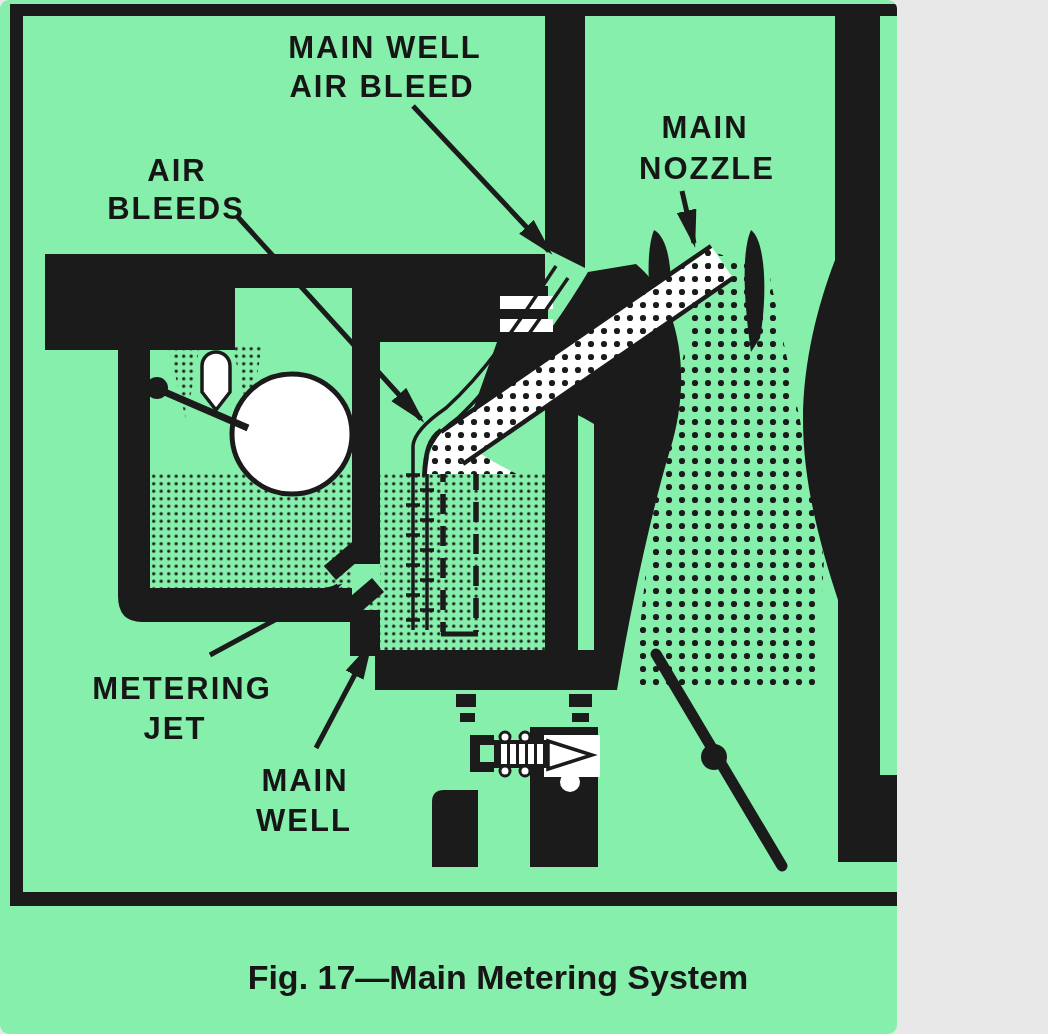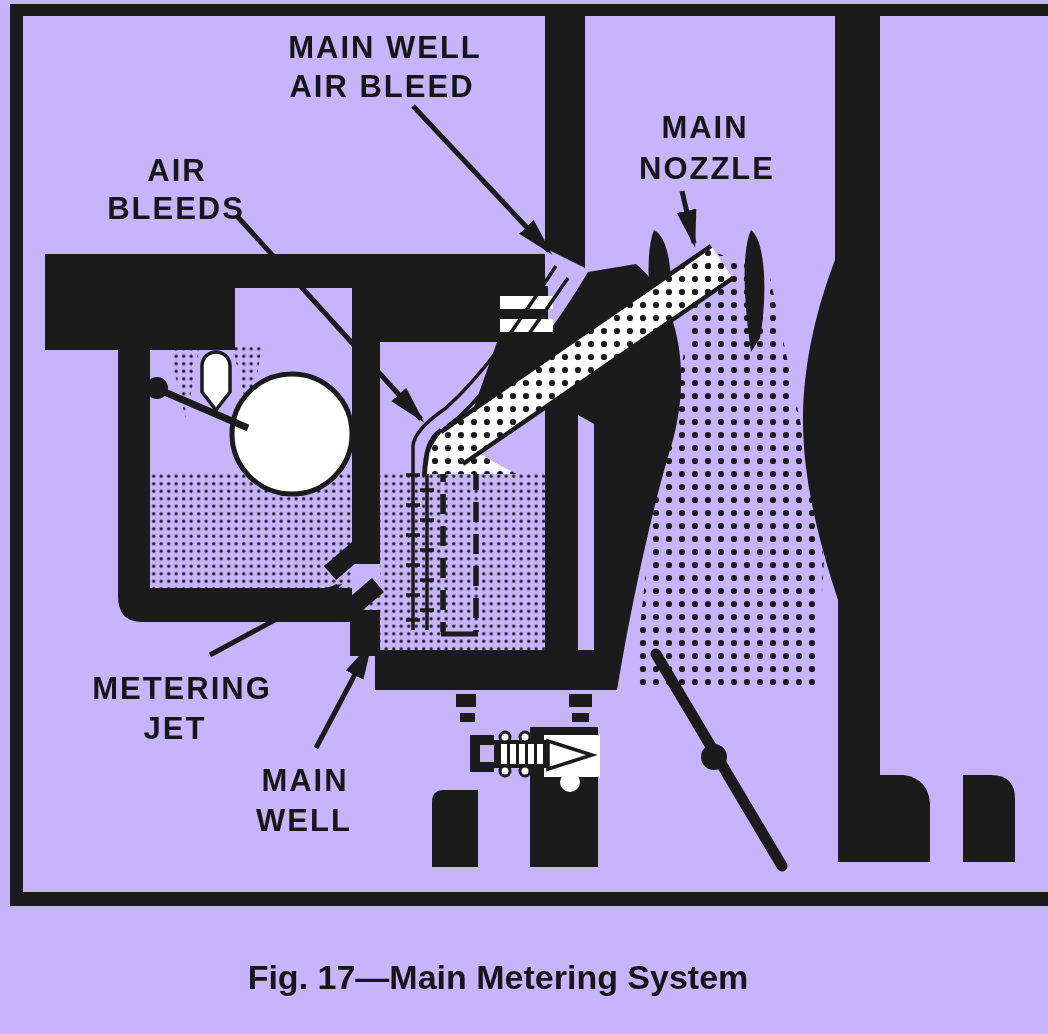--- a/index.html
+++ b/index.html
@@ -1,17 +1,17 @@
 <!DOCTYPE html>
 <html><head>
 <meta charset="utf-8">
 <style>
   html,body{margin:0;padding:0;background:#e8e8e8;}
-  .page{position:relative;width:1048px;height:1034px;background:#c4b5fd;overflow:hidden;
-        font-family:"Liberation Sans", sans-serif;}
+  .page{position:relative;width:897px;height:1034px;background:#86efac;overflow:hidden;
+        font-family:"Liberation Sans", sans-serif;border-radius:9px;}
   svg{position:absolute;left:0;top:0;}
   .ink{fill:#1b1b1b;}
   .wht{fill:#ffffff;}
   .dS{fill:url(#dotS);}
   .dL{fill:url(#dotL);}
   .ln{stroke:#1b1b1b;fill:none;}
   .lbl{fill:#161616;font-size:31px;font-weight:bold;letter-spacing:2px;text-anchor:middle;}
   .cap{fill:#161616;font-size:34px;font-weight:bold;letter-spacing:0px;text-anchor:middle;}
 </style>
 </head>

